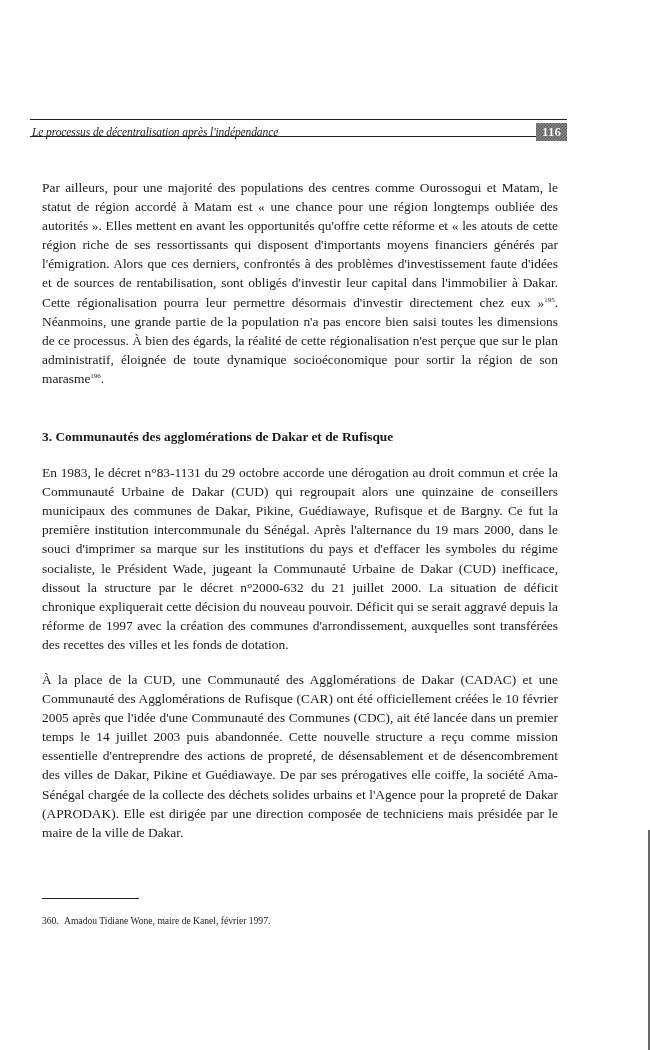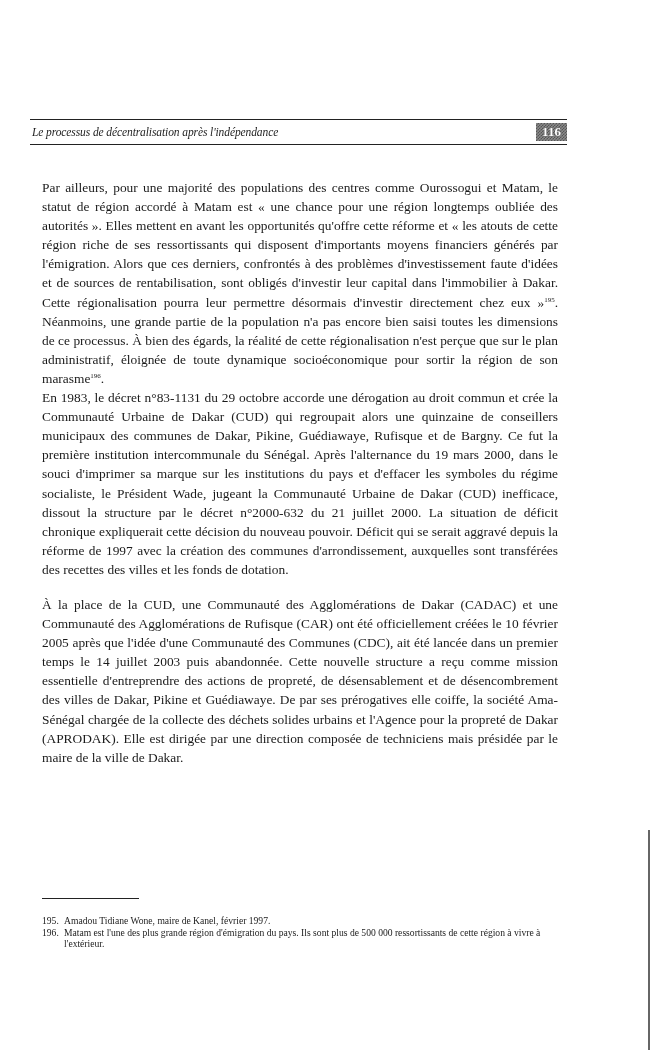--- a/index.html
+++ b/index.html
@@ -13,21 +13,21 @@
       position: relative;
       overflow: hidden;
       font-family: "Liberation Serif", "DejaVu Serif", serif;
       color: #1a1a1a;
     }
     .header {
       position: absolute;
       left: 30px;
       top: 119px;
       width: 537px;
-      height: 26px;
+      height: 18px;
       border-top: 1.5px solid #222;
       border-bottom: 1px solid #222;
       box-sizing: border-box;
     }
     .running-title {
       position: absolute;
       left: 2px;
       top: 6px;
       font-style: italic;
       font-size: 11.5px;
@@ -116,30 +116,27 @@
 <body>
 
 <div class="header">
   <span class="running-title">Le processus de décentralisation après l'indépendance</span>
   <span class="page-number">116</span>
 </div>
 
 <div class="content">
   <p class="body"><span>Par ailleurs, pour une majorité des populations des centres comme Ourossogui et Matam, le statut de région accordé à Matam est « une chance pour une région longtemps oubliée des autorités ». Elles mettent en avant les opportunités qu'offre cette réforme et « les atouts de cette région riche de ses ressortissants qui disposent d'importants moyens financiers générés par l'émigration. Alors que ces derniers, confrontés à des problèmes d'investissement faute d'idées et de sources de rentabilisation, sont obligés d'investir leur capital dans l'immobilier à Dakar. Cette régionalisation pourra leur permettre désormais d'investir directement chez eux »</span><sup>195</sup><span>. Néanmoins, une grande partie de la population n'a pas encore bien saisi toutes les dimensions de ce processus. À bien des égards, la réalité de cette régionalisation n'est perçue que sur le plan administratif, éloignée de toute dynamique socioéconomique pour sortir la région de son marasme</span><sup>196</sup><span>.</span></p>
 
+  <h3 class="section">3. Communautés des agglomérations de Dakar et de Rufisque</h3>
 
   <p class="body">En 1983, le décret n°83-1131 du 29 octobre accorde une dérogation au droit commun et crée la Communauté Urbaine de Dakar (CUD) qui regroupait alors une quinzaine de conseillers municipaux des communes de Dakar, Pikine, Guédiawaye, Rufisque et de Bargny. Ce fut la première institution intercommunale du Sénégal. Après l'alternance du 19 mars 2000, dans le souci d'imprimer sa marque sur les institutions du pays et d'effacer les symboles du régime socialiste, le Président Wade, jugeant la Communauté Urbaine de Dakar (CUD) inefficace, dissout la structure par le décret n°2000-632 du 21 juillet 2000. La situation de déficit chronique expliquerait cette décision du nouveau pouvoir. Déficit qui se serait aggravé depuis la réforme de 1997 avec la création des communes d'arrondissement, auxquelles sont transférées des recettes des villes et les fonds de dotation.</p>
   <p class="body gap">À la place de la CUD, une Communauté des Agglomérations de Dakar (CADAC) et une Communauté des Agglomérations de Rufisque (CAR) ont été officiellement créées le 10 février 2005 après que l'idée d'une Communauté des Communes (CDC), ait été lancée dans un premier temps le 14 juillet 2003 puis abandonnée. Cette nouvelle structure a reçu comme mission essentielle d'entreprendre des actions de propreté, de désensablement et de désencombrement des villes de Dakar, Pikine et Guédiawaye. De par ses prérogatives elle coiffe, la société Ama-Sénégal chargée de la collecte des déchets solides urbains et l'Agence pour la propreté de Dakar (APRODAK). Elle est dirigée par une direction composée de techniciens mais présidée par le maire de la ville de Dakar.</p>
 </div>
 
 <div class="footnotes">
   <div class="fn-rule"></div>
   <div class="footnote">
-    <span class="fn-num">195.</span>
+    <span class="fn-num">360.</span>
     <span class="fn-text">Amadou Tidiane Wone, maire de Kanel, février 1997.</span>
-  </div>
-  <div class="footnote">
-    <span class="fn-num">196.</span>
-    <span class="fn-text">Matam est l'une des plus grande région d'émigration du pays. Ils sont plus de 500 000 ressortissants de cette région à vivre à l'extérieur.</span>
   </div>
 </div>
 
 <div class="edge-line"></div>
 
 </body></html>

